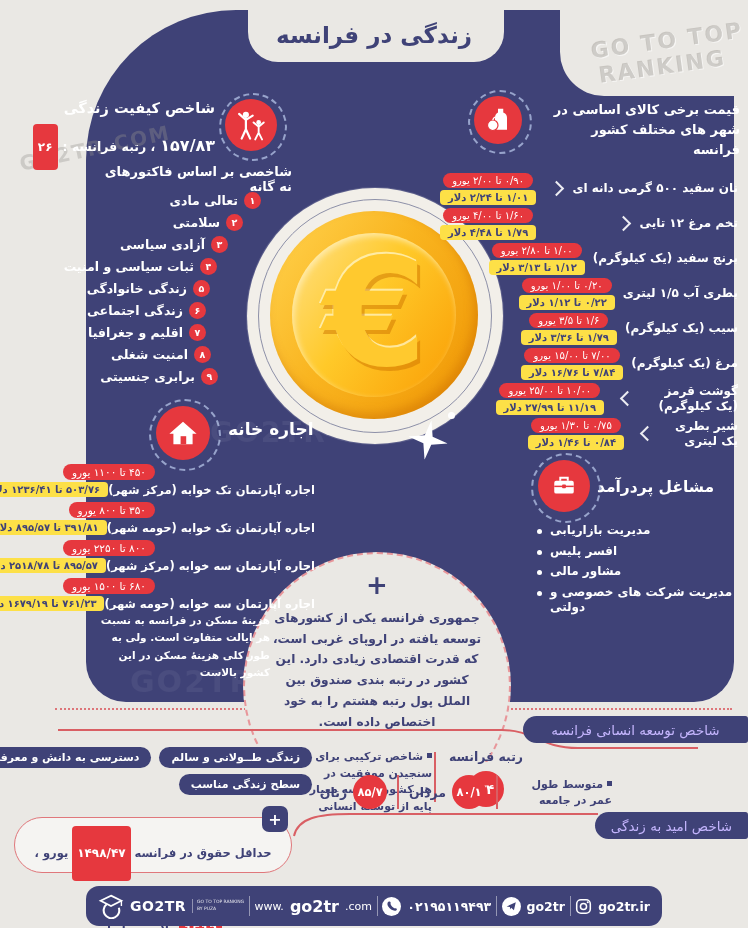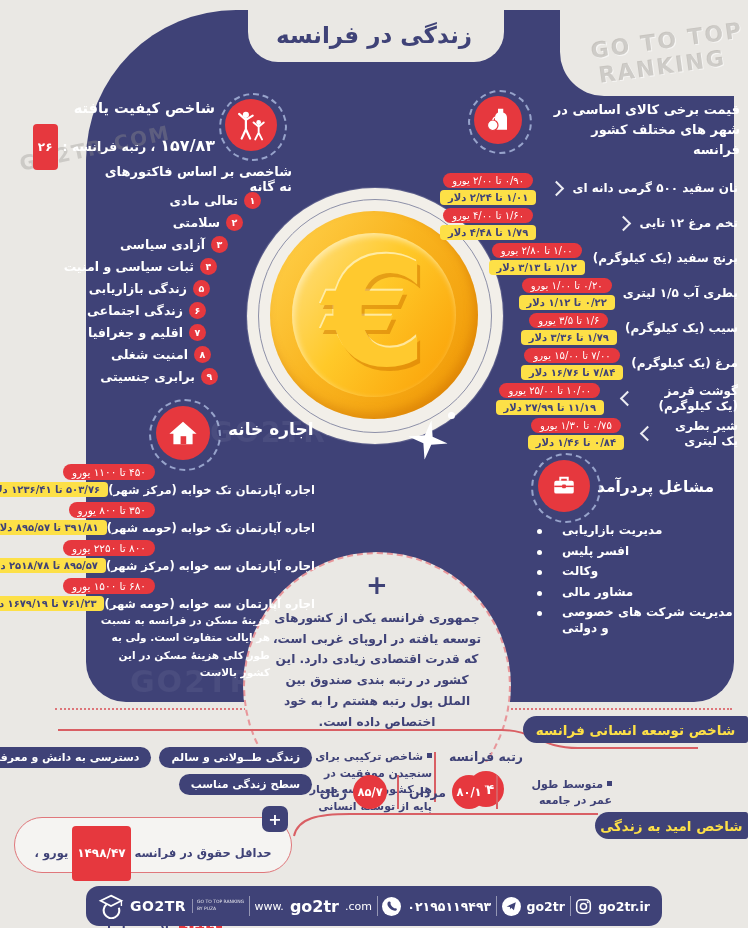--- a/index.html
+++ b/index.html
@@ -83,33 +83,33 @@
   .rrow{margin-bottom:5px;}
   .rrow .eline{display:flex;}
   .rrow .euro-pill{margin-right:160px;font-size:10.5px;}
   .rrow .line2{display:flex;align-items:center;justify-content:space-between;margin-top:2px;}
   .rrow .rlbl{color:#fff;font-size:11.5px;font-weight:bold;white-space:nowrap;}
   .rent-note{position:absolute;left:95px;top:612px;width:175px;text-align:right;color:#fff;
         font-size:10.5px;font-weight:bold;line-height:1.65;z-index:4;}
   
   .jobs-head{position:absolute;left:597px;top:478px;color:#fff;font-size:15.5px;font-weight:bold;z-index:4;}
   .jobs-list{position:absolute;left:537px;top:523px;width:205px;z-index:4;}
-  .job{display:flex;direction:ltr;gap:20px;align-items:flex-start;margin-bottom:5px;}
+  .job{display:flex;direction:ltr;gap:8px;align-items:flex-start;margin-bottom:5px;}
   .job .dot{flex:0 0 5px;width:5px;height:5px;border-radius:50%;background:#fff;margin-top:6px;}
   .job .jlbl{direction:rtl;text-align:left;color:#fff;font-size:12px;font-weight:bold;line-height:1.3;}
   
   .dotline{position:absolute;top:708px;border-top:2px dotted #dd7579;z-index:1;}
   .about-circle{position:absolute;left:243px;top:552px;width:264px;height:264px;border-radius:50%;
         background:#eae8e4;border:2.5px dashed #e8969a;z-index:2;clip-path:inset(0 0 58px 0);}
   .about-plus{position:absolute;left:0;right:0;top:16px;text-align:center;font-size:26px;
         font-weight:bold;color:#3f4277;}
   .about-text{margin:54px 26px 0;text-align:center;color:#3f4277;font-size:12.2px;
         font-weight:bold;line-height:1.7;}
   
-  .ribbon{position:absolute;background:#3f4277;color:#fde047;font-weight:bold;display:flex;
+  .ribbon{position:absolute;background:#3f4277;color:#c4b5fd;font-weight:normal;display:flex;
         align-items:center;justify-content:center;border-radius:15px 3px 3px 15px;z-index:5;}
   .swoosh{position:absolute;z-index:3;}
   .hdi-rank{position:absolute;left:448px;top:749px;width:76px;text-align:center;z-index:5;}
   .hdi-rank .rl{color:#3f4277;font-size:12.5px;font-weight:bold;}
   .val-circle{width:36px;height:36px;border-radius:50%;background:#e6383e;color:#fff;
         font-size:13.5px;font-weight:bold;display:flex;align-items:center;justify-content:center;}
   .hdi-rank .val-circle{margin:7px auto 0;}
   .vdiv{position:absolute;width:2px;background:#d95f64;z-index:5;}
   .hdi-desc{position:absolute;left:306px;top:749px;width:126px;text-align:right;color:#3f4277;
         font-size:11px;font-weight:bold;line-height:1.5;z-index:5;}
@@ -166,21 +166,21 @@
 
   <div class="ring" style="left:219px;top:93px;width:64px;height:64px;"></div>
   <div class="badge-circle" style="left:225px;top:99px;width:52px;height:52px;">
     <svg width="34" height="34" viewBox="0 0 40 40">
       <circle cx="14" cy="8" r="3.6" fill="#fff"></circle>
       <path d="M14 12 V25 M14 14 L6 7 M14 14 L22 9 M14 25 L9 36 M14 25 L19 36" stroke="#fff" stroke-width="2.6" stroke-linecap="round" fill="none"></path>
       <circle cx="29" cy="17" r="2.8" fill="#fff"></circle>
       <path d="M29 20 V29 M29 22 L23 17 M29 22 L35 17 M29 29 L25 37 M29 29 L33 37" stroke="#fff" stroke-width="2.2" stroke-linecap="round" fill="none"></path>
     </svg>
   </div>
-  <div class="q-head">شاخص کیفیت یافته</div>
+  <div class="q-head">شاخص کیفیت زندگی</div>
   <div class="q-val">
     <span class="v">۱۵۷/۸۳</span>
     <span class="l">، رتبه فرانسه :</span>
     <span class="mini-badge">۲۶</span>
   </div>
   <div class="q-sub">شاخصی بر اساس فاکتورهای نه گانه</div>
 
   <div class="factors">
     <div class="factor">
       <span class="num">۱</span>
@@ -193,21 +193,21 @@
     <div class="factor">
       <span class="num">۳</span>
       <span class="flbl">آزادی سیاسی</span>
       </div>
     <div class="factor">
       <span class="num">۴</span>
       <span class="flbl">ثبات سیاسی و امنیت</span>
       </div>
     <div class="factor">
       <span class="num">۵</span>
-      <span class="flbl">زندگی بازاریابی</span>
+      <span class="flbl">زندگی خانوادگی</span>
       </div>
     <div class="factor">
       <span class="num">۶</span>
       <span class="flbl">زندگی اجتماعی</span>
       </div>
     <div class="factor">
       <span class="num">۷</span>
       <span class="flbl">اقلیم و جغرافیا</span>
       </div>
     <div class="factor">
@@ -365,24 +365,20 @@
   </div>
   <div class="jobs-head">مشاغل پردرآمد</div>
   <div class="jobs-list">
     <div class="job">
         <span class="dot"></span>
       <span class="jlbl">مدیریت بازاریابی</span>
       </div>
     <div class="job">
         <span class="dot"></span>
       <span class="jlbl">افسر پلیس</span>
-      </div>
-    <div class="job">
-        <span class="dot"></span>
-      <span class="jlbl">وکالت</span>
       </div>
     <div class="job">
         <span class="dot"></span>
       <span class="jlbl">مشاور مالی</span>
       </div>
     <div class="job">
         <span class="dot"></span>
       <span class="jlbl">مدیریت شرکت های خصوصی و دولتی</span>
       </div>
   </div>

